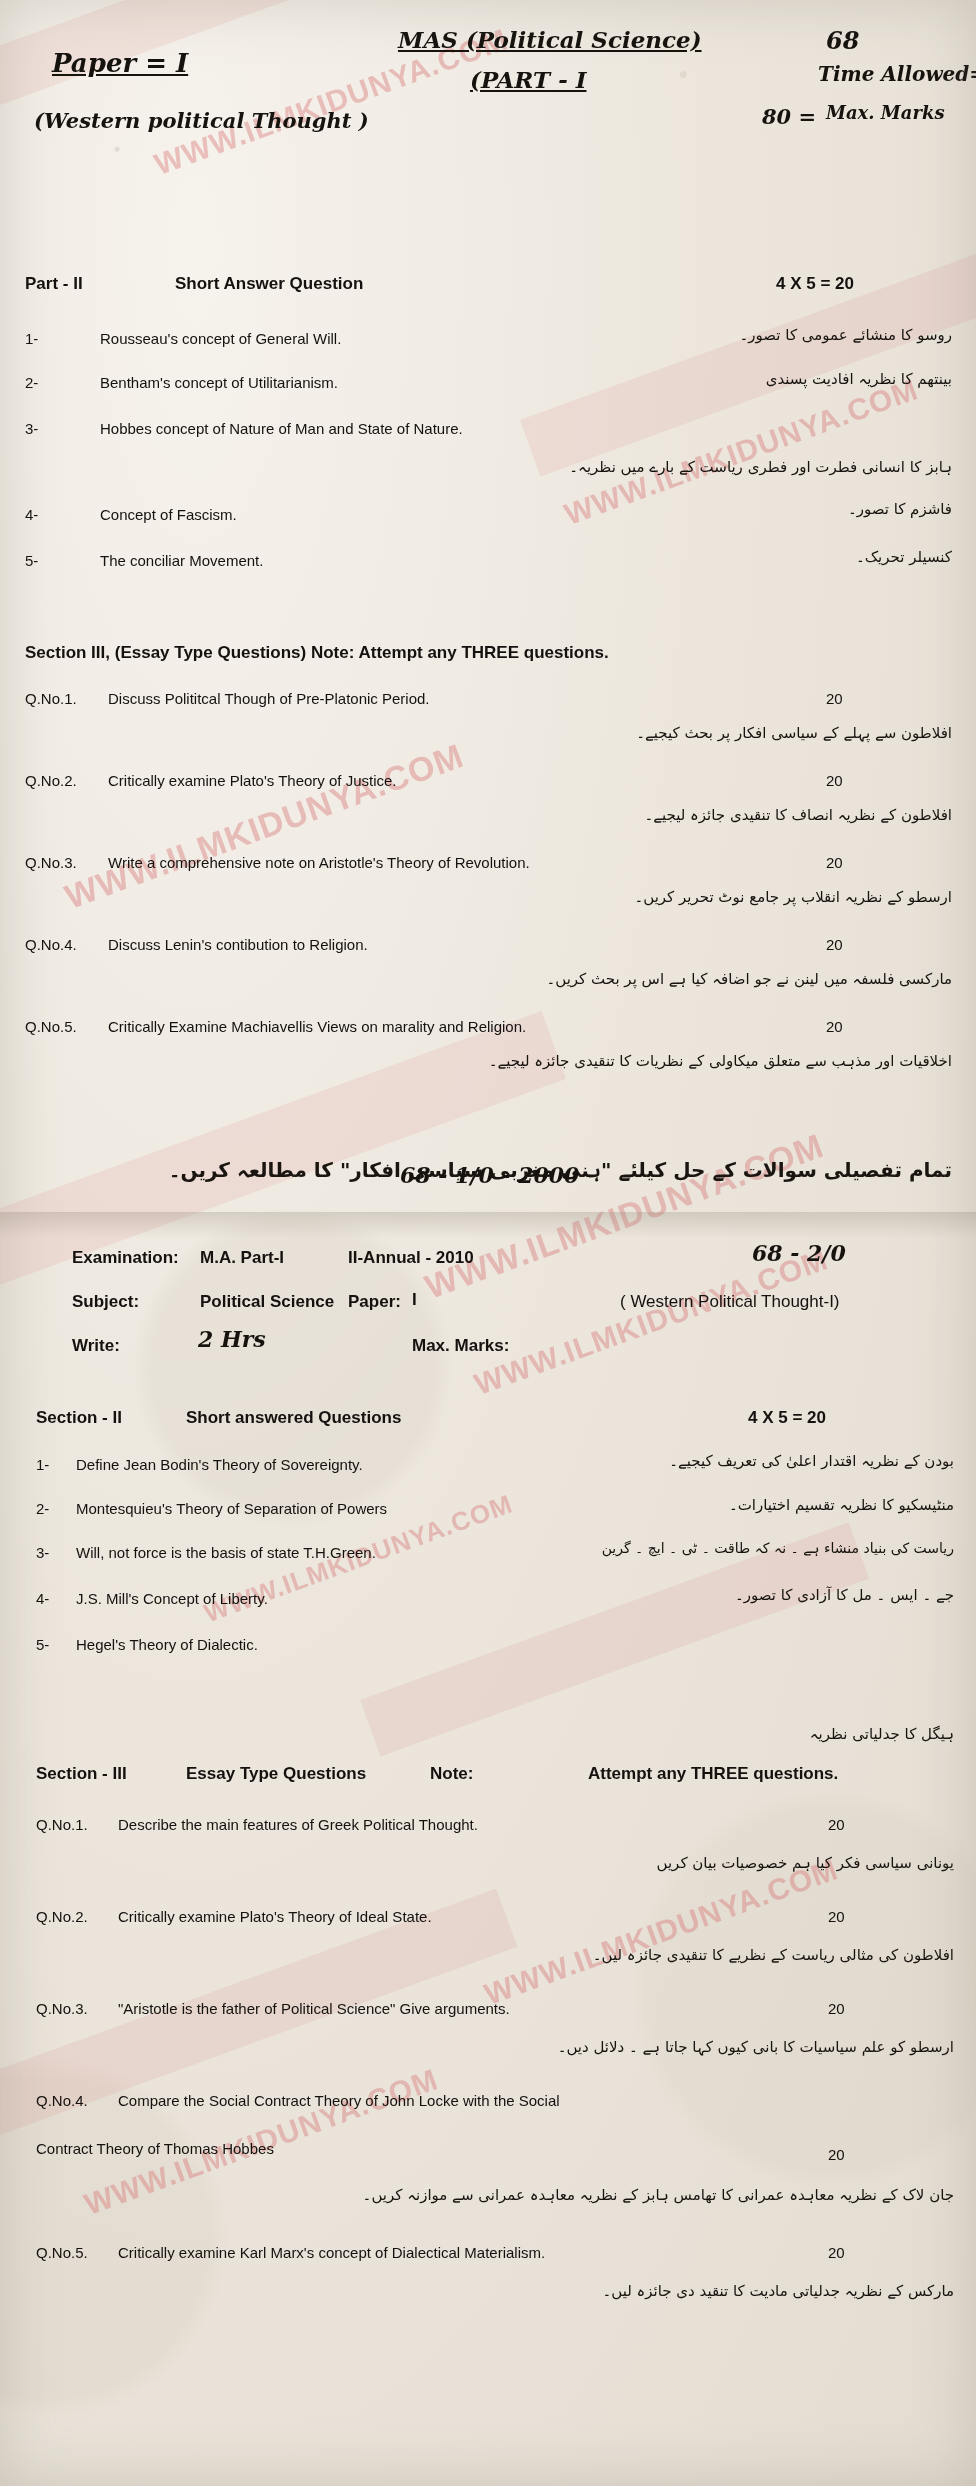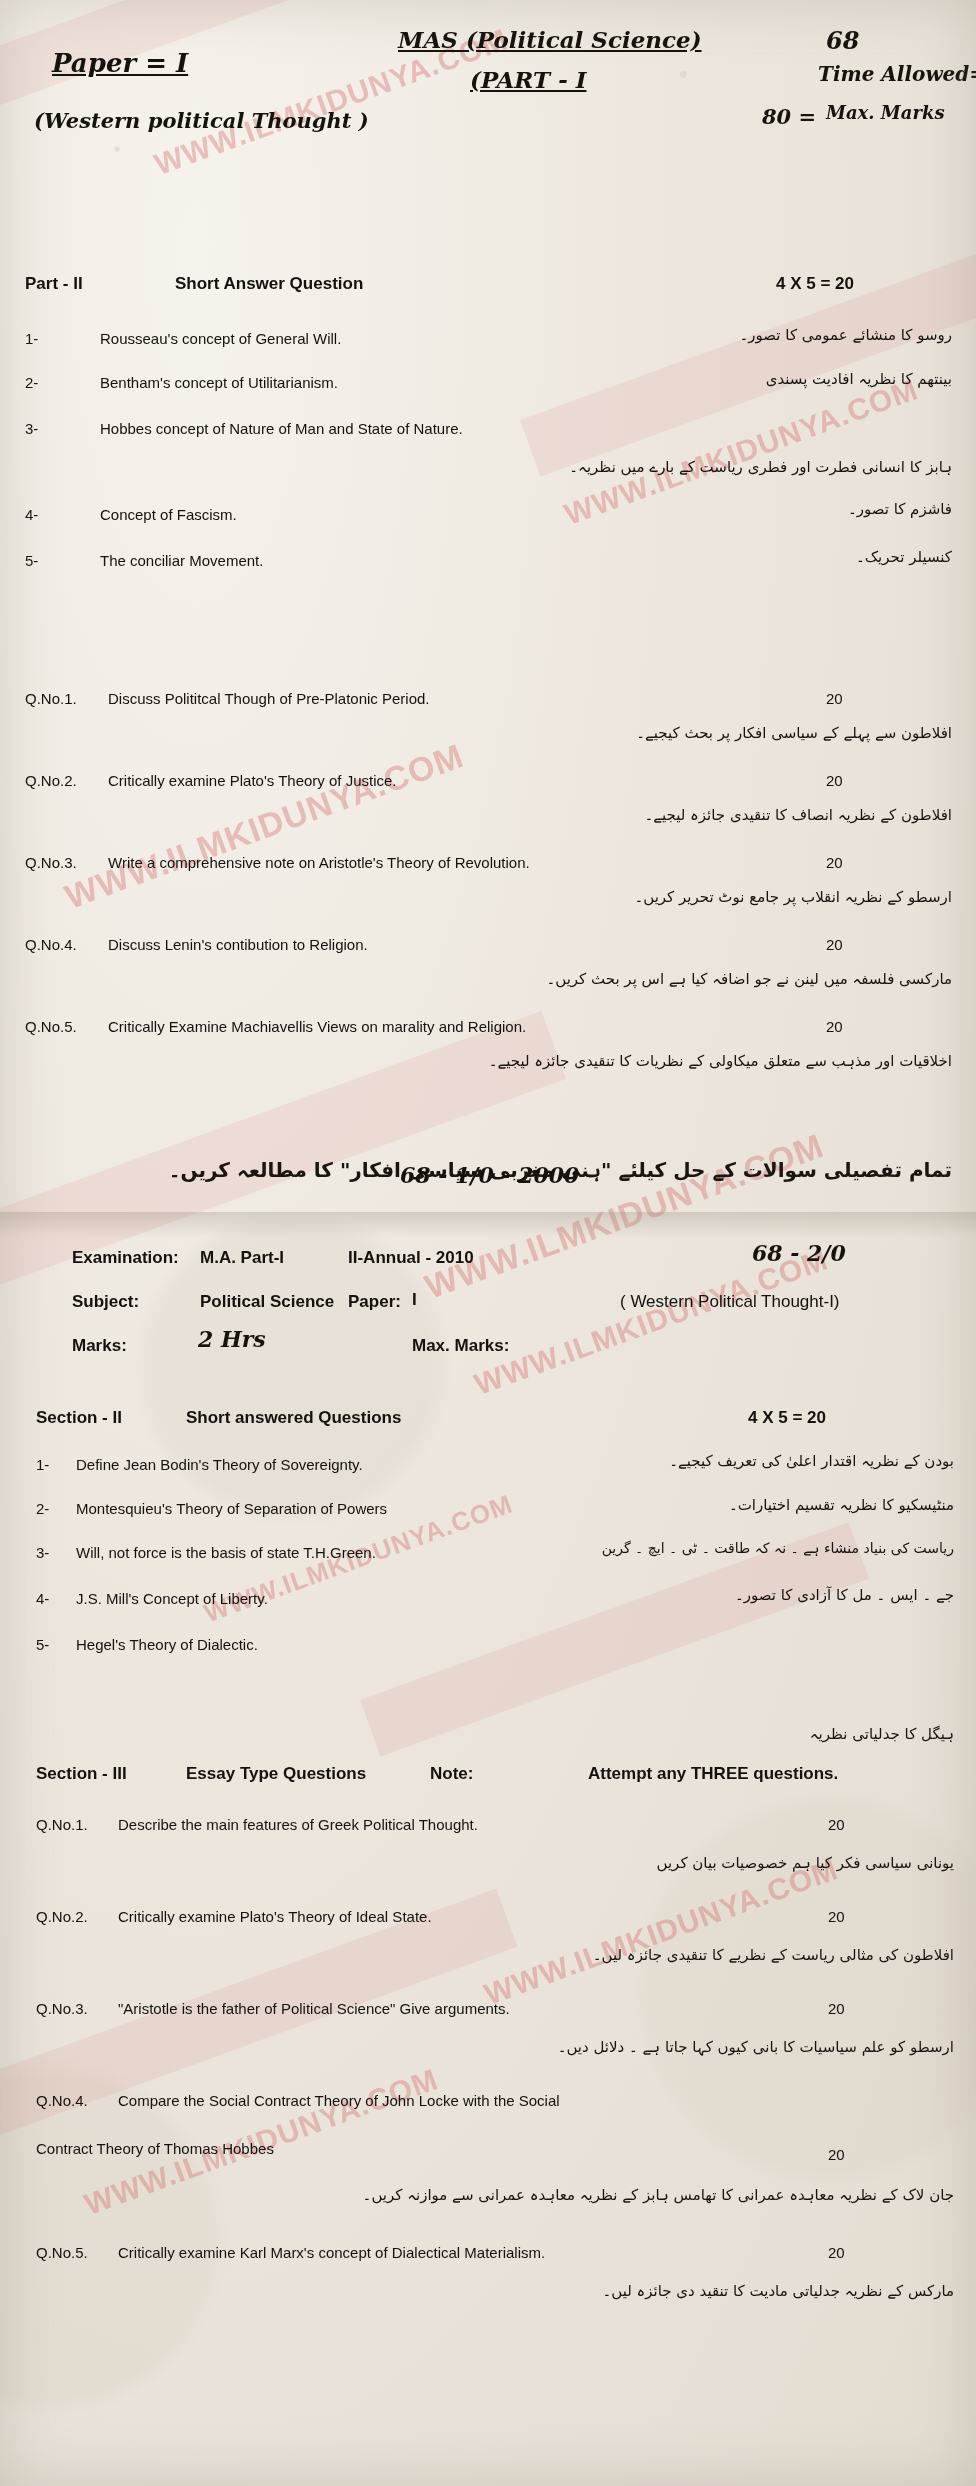--- a/index.html
+++ b/index.html
@@ -139,20 +139,21 @@
   <div class="urdu" style="right:24px;top:458px;">ہابز کا انسانی فطرت اور فطری ریاست کے بارے میں نظریہ۔</div>
 
   <div class="t" style="left:25px;top:506px;">4-</div>
   <div class="t" style="left:100px;top:506px;">Concept of Fascism.</div>
   <div class="urdu" style="right:24px;top:500px;">فاشزم کا تصور۔</div>
 
   <div class="t" style="left:25px;top:552px;">5-</div>
   <div class="t" style="left:100px;top:552px;">The conciliar Movement.</div>
   <div class="urdu" style="right:24px;top:548px;">کنسیلر تحریک۔</div>
 
+  <div class="t b big" style="left:25px;top:643px;">Section III, (Essay Type Questions)  Note:  Attempt any THREE questions.</div>
 
   <div class="t" style="left:25px;top:690px;">Q.No.1.</div>
   <div class="t" style="left:108px;top:690px;">Discuss Polititcal Though of Pre-Platonic Period.</div>
   <div class="t" style="left:826px;top:690px;">20</div>
   <div class="urdu" style="right:24px;top:724px;">افلاطون سے پہلے کے سیاسی افکار پر بحث کیجیے۔</div>
 
   <div class="t" style="left:25px;top:772px;">Q.No.2.</div>
   <div class="t" style="left:108px;top:772px;">Critically examine Plato's Theory of Justice.</div>
   <div class="t" style="left:826px;top:772px;">20</div>
   <div class="urdu" style="right:24px;top:806px;">افلاطون کے نظریہ انصاف کا تنقیدی جائزہ لیجیے۔</div>
@@ -181,21 +182,21 @@
   <div class="t b big" style="left:200px;top:1248px;">M.A. Part-I</div>
   <div class="t b big" style="left:348px;top:1248px;">II-Annual - 2010</div>
   <div class="hand" style="left:752px;top:1240px;font-size:22px;">68 - 2/0</div>
 
   <div class="t b big" style="left:72px;top:1292px;">Subject:</div>
   <div class="t b big" style="left:200px;top:1292px;">Political Science</div>
   <div class="t b big" style="left:348px;top:1292px;">Paper:</div>
   <div class="t b big" style="left:412px;top:1290px;">I</div>
   <div class="t big" style="left:620px;top:1292px;">( Western Political Thought-I)</div>
 
-  <div class="t b big" style="left:72px;top:1336px;">Marks:</div>
+  <div class="t b big" style="left:72px;top:1336px;">Write:</div>
   <div class="hand" style="left:198px;top:1326px;font-size:22px;">2 Hrs</div>
   <div class="t b big" style="left:412px;top:1336px;">Max. Marks:</div>
 
   <div class="t b big" style="left:36px;top:1408px;">Section - II</div>
   <div class="t b big" style="left:186px;top:1408px;">Short answered Questions</div>
   <div class="t b big" style="left:748px;top:1408px;">4 X 5 = 20</div>
 
   <div class="t" style="left:36px;top:1456px;">1-</div>
   <div class="t" style="left:76px;top:1456px;">Define Jean Bodin's Theory of Sovereignty.</div>
   <div class="urdu" style="right:22px;top:1452px;">بودن کے نظریہ اقتدار اعلیٰ کی تعریف کیجیے۔</div>

